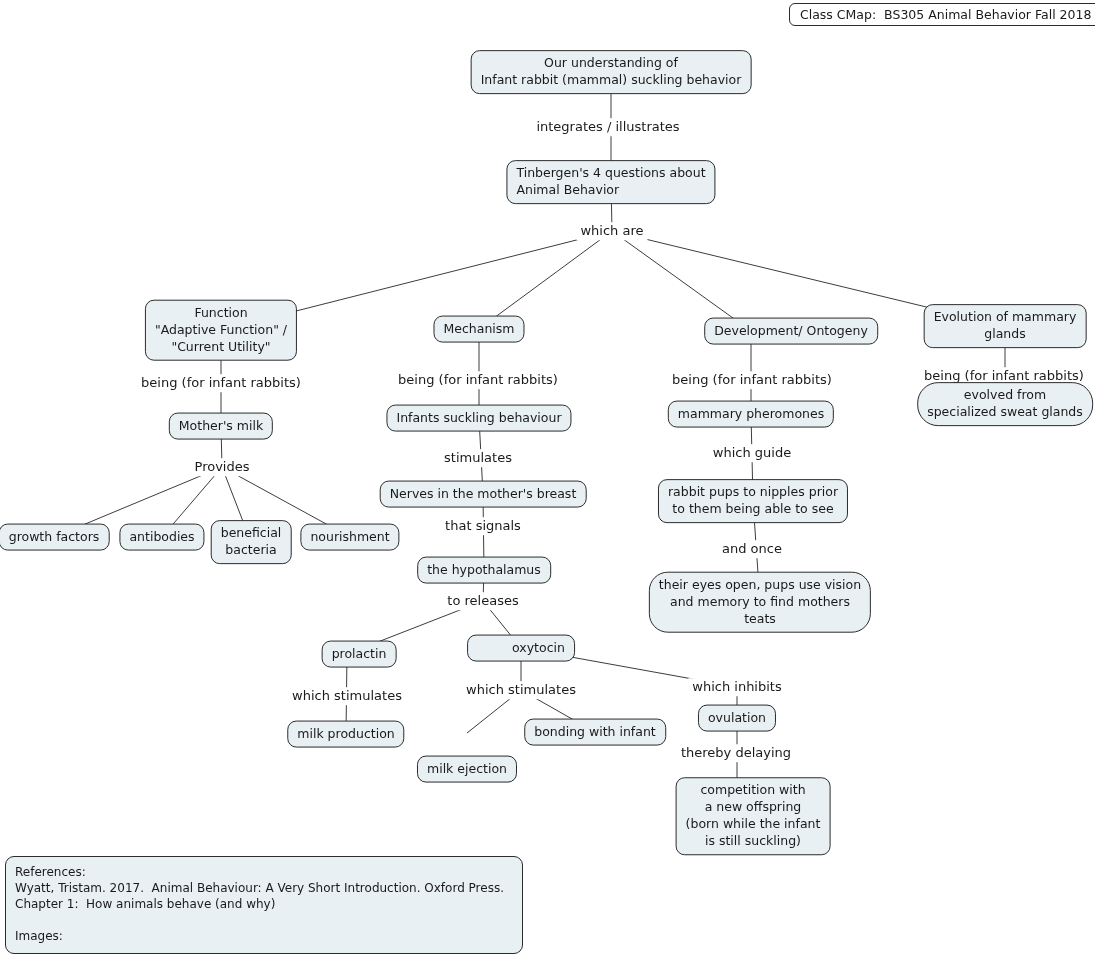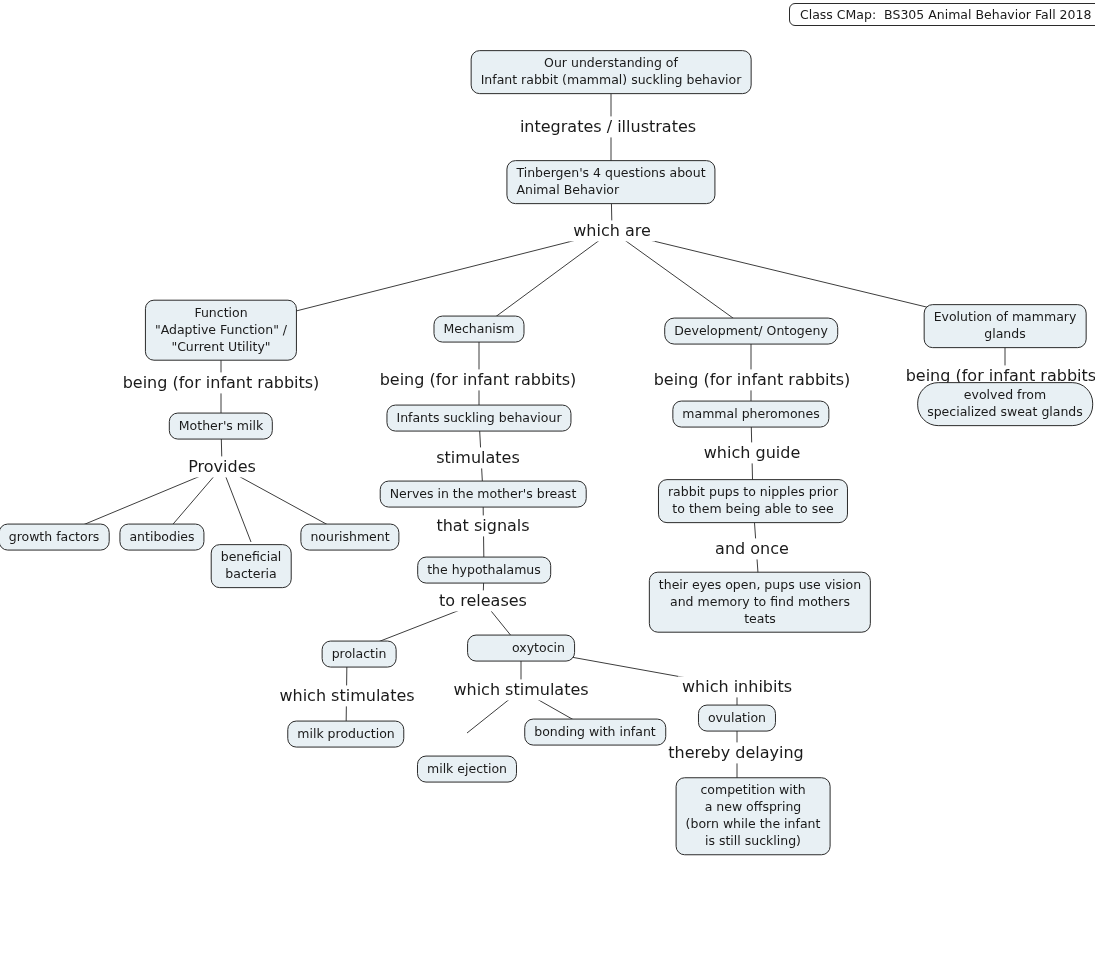--- a/index.html
+++ b/index.html
@@ -33,21 +33,21 @@
     text-align: center;
     white-space: pre;
     z-index: 2;
     box-sizing: border-box;
   }
   .link-label {
     position: absolute;
     transform: translate(-50%, -50%);
     background: var(--label-bg, #ffffff);
     padding: 1px 4px;
-    font-size: 16px;
+    font-size: 13px;
     line-height: 1.2;
     white-space: pre;
     z-index: 1;
   }
   .title-box {
     position: absolute;
     left: 789px;
     top: 3px;
     background: var(--title-fill, #ffffff);
     border: 1px solid var(--node-border, #2b2b2b);
@@ -111,46 +111,46 @@
     </svg>
   <div id="map">
       <div class="node" style="left: 611px; top: 72px;">Our understanding of
 Infant rabbit (mammal) suckling behavior</div>
       <div class="node" style="left: 611px; top: 182px; text-align: left;">Tinbergen's 4 questions about
 Animal Behavior</div>
       <div class="node" style="left: 221px; top: 330px;">Function
 "Adaptive Function" /
 "Current Utility"</div>
       <div class="node" style="left: 479px; top: 329px;">Mechanism</div>
-      <div class="node" style="left: 751px; top: 331px; border-radius: 10px;">Development/ Ontogeny</div>
+      <div class="node" style="left: 791px; top: 331px;">Development/ Ontogeny</div>
       <div class="node" style="left: 1005px; top: 326px;">Evolution of mammary
 glands</div>
       <div class="node" style="left: 221px; top: 426px;">Mother's milk</div>
       <div class="node" style="left: 54px; top: 537px;">growth factors</div>
       <div class="node" style="left: 162px; top: 537px;">antibodies</div>
-      <div class="node" style="left: 251px; top: 542px; margin-top: 24px;">beneficial
+      <div class="node" style="left: 251px; top: 542px;">beneficial
 bacteria</div>
       <div class="node" style="left: 350px; top: 537px;">nourishment</div>
       <div class="node" style="left: 479px; top: 418px;">Infants suckling behaviour</div>
       <div class="node" style="left: 483px; top: 494px;">Nerves in the mother's breast</div>
       <div class="node" style="left: 484px; top: 570px;">the hypothalamus</div>
       <div class="node" style="left: 359px; top: 654px;">prolactin</div>
       <div class="node" style="left: 521px; top: 648px; padding-left: 44px;">oxytocin</div>
       <div class="node" style="left: 346px; top: 734px;">milk production</div>
       <div class="node" style="left: 467px; top: 769px; text-align: center;">milk ejection</div>
       <div class="node" style="left: 595px; top: 732px;">bonding with infant</div>
       <div class="node" style="left: 737px; top: 718px;">ovulation</div>
       <div class="node" style="left: 737px; top: 816px; margin-left: 16px;">competition with
 a new offspring
 (born while the infant
 is still suckling)</div>
-      <div class="node" style="left: 751px; top: 414px;">mammal pheromones</div>
+      <div class="node" style="left: 751px; top: 414px;">mammary pheromones</div>
       <div class="node" style="left: 753px; top: 501px;">rabbit pups to nipples prior
 to them being able to see</div>
-      <div class="node" style="left: 760px; top: 602px;">their eyes open, pups use vision
+      <div class="node" style="left: 760px; top: 602px; border-radius: 19px;">their eyes open, pups use vision
 and memory to find mothers
 teats</div>
       <div class="node" style="left: 1005px; top: 404px; border-radius: 21px;">evolved from
 specialized sweat glands</div>
       <div class="link-label" style="left: 608px; top: 127px;">integrates / illustrates</div>
       <div class="link-label" style="left: 612px; top: 231px;">which are</div>
       <div class="link-label" style="left: 221px; top: 383px;">being (for infant rabbits)</div>
       <div class="link-label" style="left: 478px; top: 380px;">being (for infant rabbits)</div>
       <div class="link-label" style="left: 752px; top: 380px;">being (for infant rabbits)</div>
       <div class="link-label" style="left: 1004px; top: 376px;">being (for infant rabbits)</div>
@@ -159,13 +159,18 @@
       <div class="link-label" style="left: 483px; top: 526px;">that signals</div>
       <div class="link-label" style="left: 483px; top: 601px;">to releases</div>
       <div class="link-label" style="left: 347px; top: 696px;">which stimulates</div>
       <div class="link-label" style="left: 521px; top: 690px;">which stimulates</div>
       <div class="link-label" style="left: 737px; top: 687px;">which inhibits</div>
       <div class="link-label" style="left: 736px; top: 753px;">thereby delaying</div>
       <div class="link-label" style="left: 752px; top: 453px;">which guide</div>
       <div class="link-label" style="left: 752px; top: 549px;">and once</div>
     </div>
   <div class="title-box">Class CMap:  BS305 Animal Behavior Fall 2018</div>
+  <div class="references-box">References:
+Wyatt, Tristam. 2017.  Animal Behaviour: A Very Short Introduction. Oxford Press.
+Chapter 1:  How animals behave (and why)
+
+Images:</div>
 </div>
 
 </body></html>

